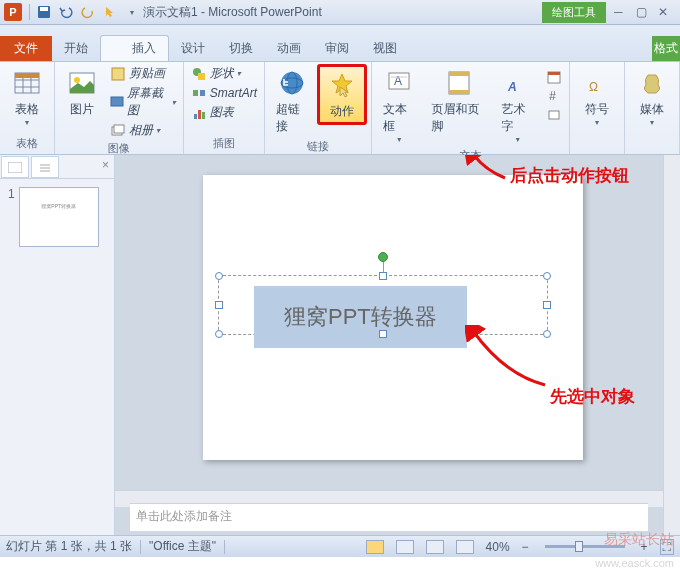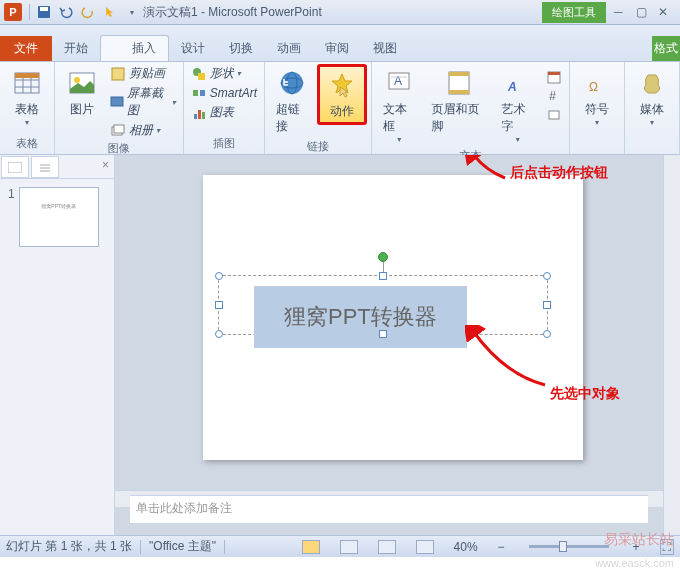--- a/index.html
+++ b/index.html
@@ -49,34 +49,34 @@
 .slide{position:absolute;left:88px;top:20px;width:380px;height:285px;background:#fff;box-shadow:2px 2px 6px rgba(0,0,0,0.3);}
 .textbox{position:absolute;left:15px;top:100px;width:330px;height:60px;border:1px dashed #999;}
 .handle{position:absolute;width:8px;height:8px;background:#fff;border:1px solid #5a8ac0;border-radius:50%;}
 .h-tl{left:-4px;top:-4px;} .h-tr{right:-4px;top:-4px;} .h-bl{left:-4px;bottom:-4px;} .h-br{right:-4px;bottom:-4px;}
 .h-tm{left:50%;top:-4px;margin-left:-4px;border-radius:0;} .h-bm{left:50%;bottom:-4px;margin-left:-4px;border-radius:0;}
 .h-ml{left:-4px;top:50%;margin-top:-4px;border-radius:0;} .h-mr{right:-4px;top:50%;margin-top:-4px;border-radius:0;}
 .rot-handle{position:absolute;left:50%;top:-24px;margin-left:-5px;width:10px;height:10px;background:#4caf50;border:1px solid #3a8a3a;border-radius:50%;}
 .rot-line{position:absolute;left:50%;top:-14px;width:1px;height:10px;background:#999;}
 .textbox-text{padding:16px 30px;font-size:22px;color:#666;background:#b8cce4;display:inline-block;margin:10px 35px;}
 
-.annot{position:absolute;color:#e01010;font-size:14px;font-weight:bold;}
+.annot{position:absolute;color:#e01010;font-size:17px;font-weight:bold;}
 .annot1{left:395px;top:9px;}
 .annot2{left:435px;top:230px;}
 .arrow{position:absolute;}
 
 .notes-area{height:28px;border-top:1px solid #c8d4e6;background:#fff;margin:0 15px;padding:4px 6px;color:#999;}
 
 .scrollbar-v{position:absolute;right:0;top:0;width:17px;height:100%;background:#e8ecf2;border-left:1px solid #c8d4e6;}
 .scrollbar-h{position:absolute;bottom:28px;left:0;right:17px;height:17px;background:#e8ecf2;border-top:1px solid #c8d4e6;}
 
 
 .statusbar{height:22px;background:linear-gradient(#e4ecf7,#cdd9ec);border-top:1px solid #b6c4da;display:flex;align-items:center;padding:0 6px;color:#4a5a70;font-size:11px;}
 .status-sep{width:1px;height:14px;background:#a8b8d0;margin:0 8px;}
-.status-right{margin-left:auto;display:flex;align-items:center;gap:20px;}
+.status-right{margin-left:auto;display:flex;align-items:center;gap:12px;}
 .view-btn{width:18px;height:14px;border:1px solid #9aabca;background:#e8eef7;}
 .view-btn.active{background:#fcd77a;}
 .zoom-slider{width:80px;height:3px;background:#9aabca;position:relative;margin:0 4px;}
 .zoom-thumb{position:absolute;left:30px;top:-4px;width:8px;height:11px;background:#e8eef7;border:1px solid #7a8aa8;}
 
 .watermark{position:absolute;right:6px;bottom:24px;color:#d88;font-size:14px;opacity:0.8;font-family:"KaiTi",serif;}
 .watermark2{position:absolute;right:6px;bottom:4px;color:#bbb;font-size:11px;opacity:0.6;}
 </style>
 </head>
 <body>
@@ -404,21 +404,21 @@
         <defs>
           <marker id="ah2" markerWidth="8" markerHeight="8" refX="2" refY="4" orient="auto">
             <path d="M0 0 L8 4 L0 8 Z" fill="#e01010"></path>
           </marker>
         </defs>
         <path d="M80 60 Q40 50 8 6" stroke="#e01010" stroke-width="3" fill="none" marker-end="url(#ah2)"></path>
       </svg>
 
     <div class="scrollbar-v"></div>
     <div class="scrollbar-h"></div>
-    <div class="notes-area" style="position:absolute;bottom:12px;left:0;right:17px">单击此处添加备注</div>
+    <div class="notes-area" style="position:absolute;bottom:4px;left:0;right:17px">单击此处添加备注</div>
   </div>
 </div>
 
 <div class="statusbar">
   <span>幻灯片 第 1 张，共 1 张</span>
   <div class="status-sep"></div>
   <span>"Office 主题"</span>
   <div class="status-sep"></div>
   <div class="status-right">
     <div class="view-btn active"></div>

